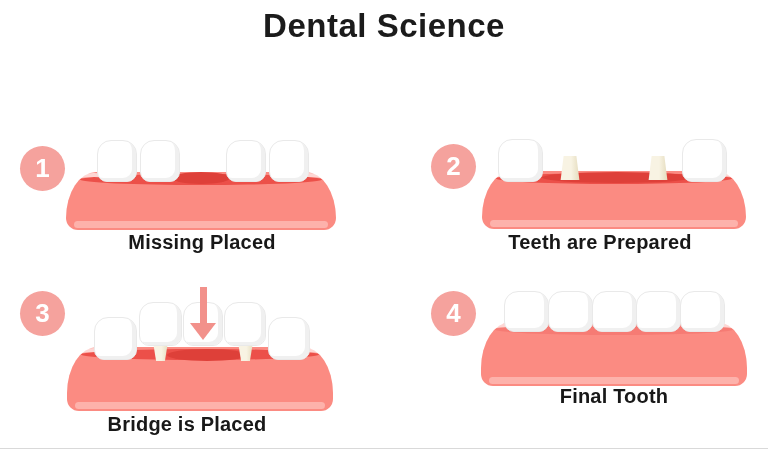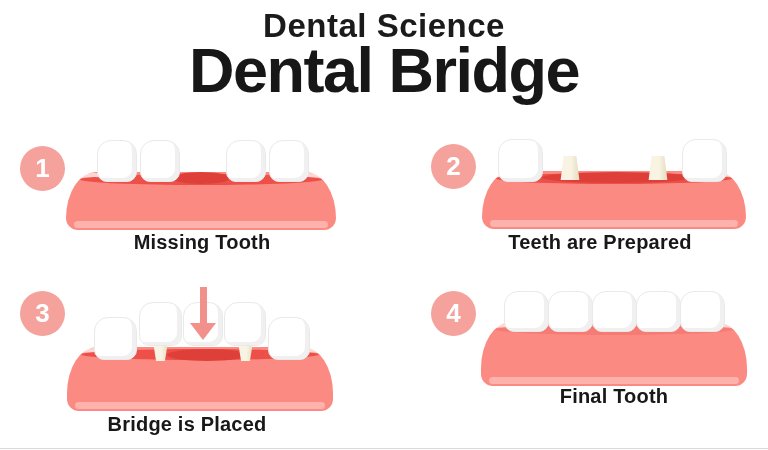--- a/index.html
+++ b/index.html
@@ -102,37 +102,36 @@
     position: absolute; left: 0; right: 0; bottom: 1px; height: 1px;
     background: #d9d9d9;
   }
 </style>
 </head>
 <body>
 
 <div class="canvas">
 
   <div class="subtitle">Dental Science</div>
-  <div class="title">Dental Bridge</div>
 
   <section>
     <div class="badge" style="left:20px; top:146px;">
       <span>1</span>
     </div>
     <div class="gum" style="left:66px; top:172px; width:270px; height:58px;">
       <div class="band"></div>
       <div class="socket" style="left:106px; top:0; width:58px; height:12px;"></div>
       <div class="shine"></div>
       <div class="shine left"></div>
     </div>
     <div class="tooth" style="left:97px;  top:140px; width:40px; height:42px;"></div>
     <div class="tooth" style="left:140px; top:140px; width:40px; height:42px;"></div>
     <div class="tooth" style="left:226px; top:140px; width:40px; height:42px;"></div>
     <div class="tooth" style="left:269px; top:140px; width:40px; height:42px;"></div>
-    <div class="caption" style="left:66px; top:231px; width:272px;">Missing Tooth</div>
+    <div class="caption" style="left:66px; top:231px; width:272px;">Missing Placed</div>
   </section>
 
   <section>
     <div class="badge" style="left:431px; top:144px;">
       <span>2</span>
     </div>
     <div class="gum" style="left:482px; top:171px; width:264px; height:58px;">
       <div class="band"></div>
       <div class="socket" style="left:60px; top:1px; width:150px; height:11px;"></div>
       <div class="shine"></div>

